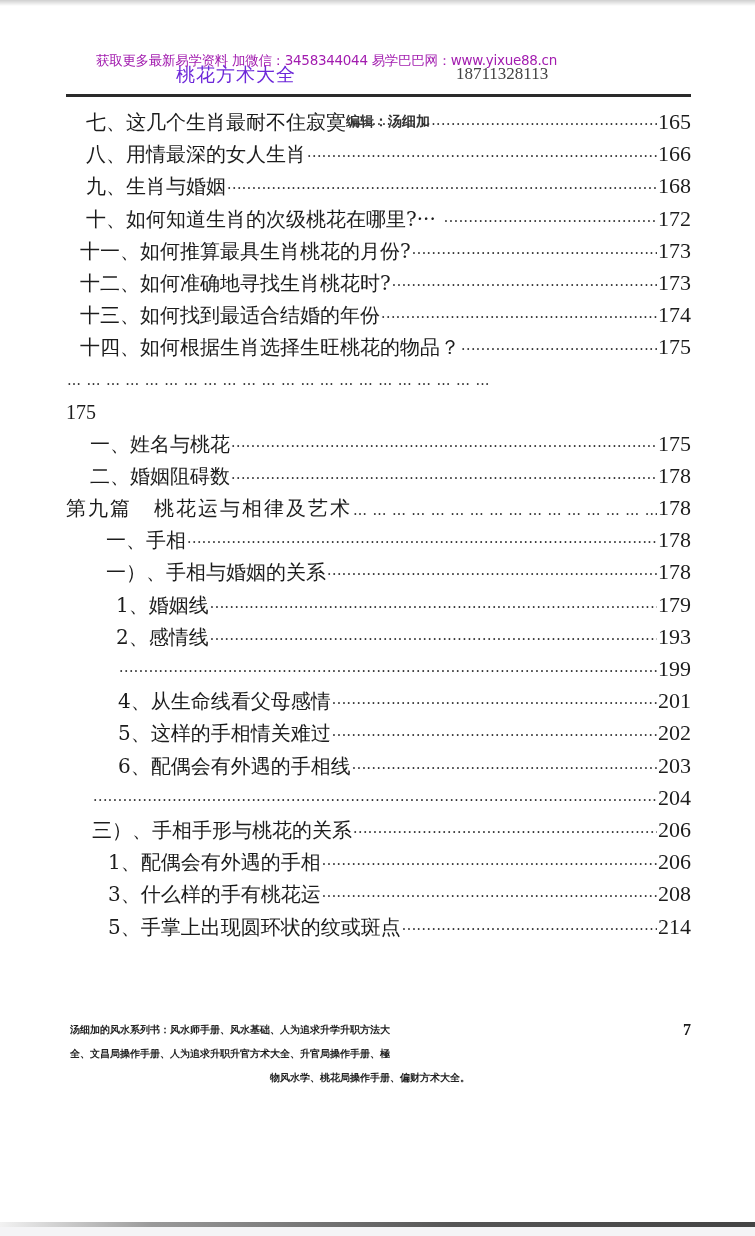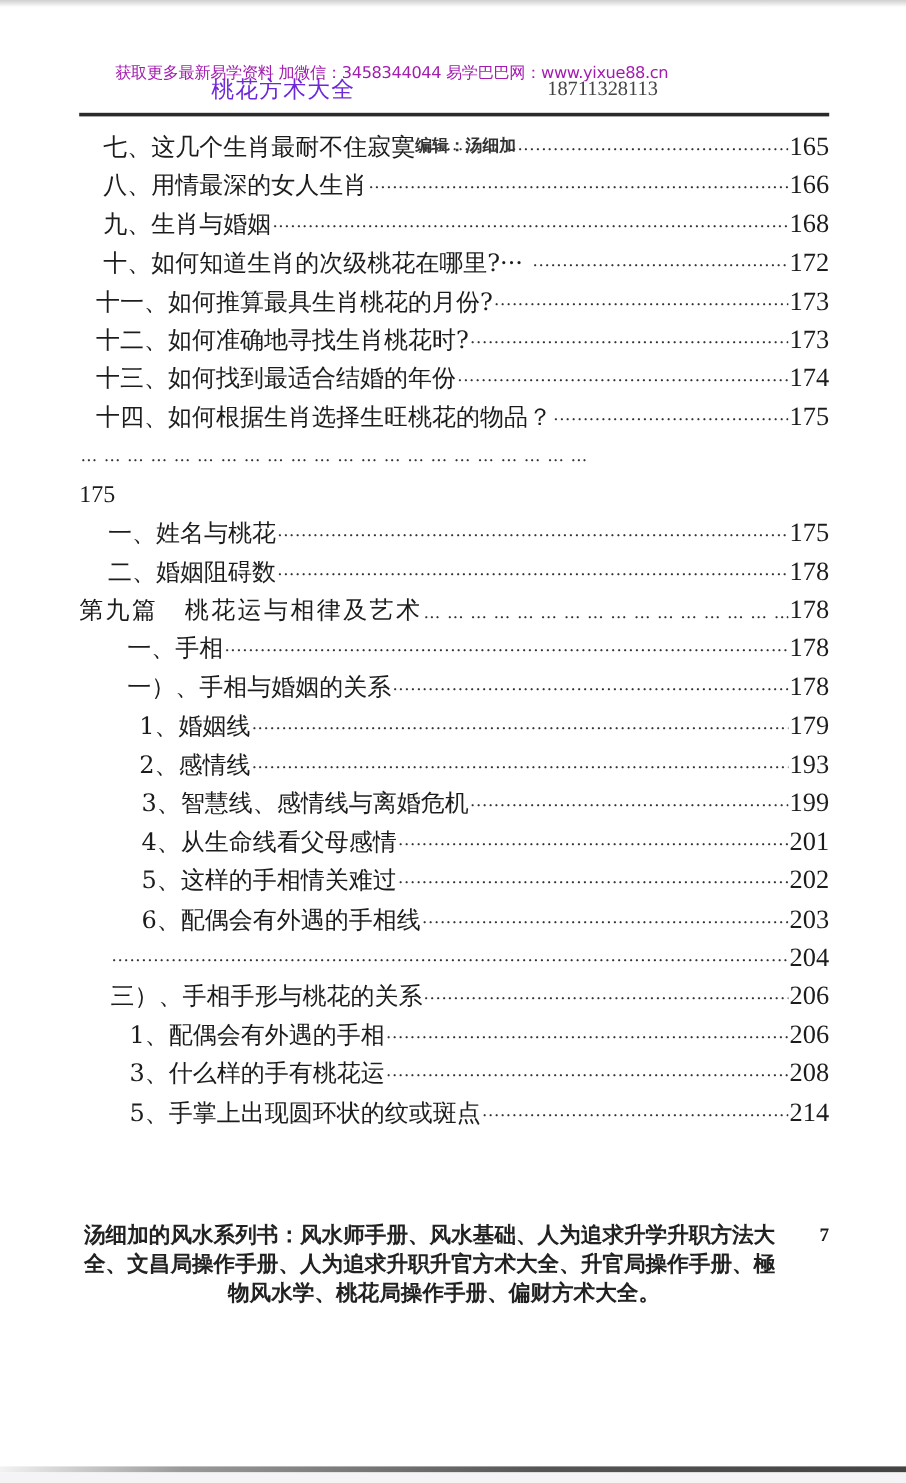--- a/index.html
+++ b/index.html
@@ -62,21 +62,21 @@
     .toc-page {
       flex: 0 0 auto; font-family: "Liberation Serif", serif; font-size: 22px;
     }
     .toc-row.part .toc-title { letter-spacing: 2px; }
     .wrap-page {
       height: 32px; line-height: 32px;
       font-family: "Liberation Serif", serif; font-size: 20px;
     }
     .footer {
       position: absolute; left: 70px; top: 1018px; width: 600px;
-      font-size: 18px; line-height: 24px; color: #222; font-weight: bold;
+      font-size: 10px; line-height: 24px; color: #222; font-weight: bold;
     }
     .footer-line { white-space: nowrap; }
     .footer-line.center { text-align: center; }
     .page-number {
       position: absolute; left: 683px; top: 1018px;
       font-family: "Liberation Serif", serif; font-size: 16px; font-weight: bold;
       line-height: 24px;
     }
     .bottom-edge {
       position: absolute; left: 0; top: 1222px; width: 755px; height: 5px;
@@ -177,21 +177,20 @@
     <span class="toc-title">1、婚姻线 </span>
     <span class="toc-dots"></span>
     <span class="toc-page">179</span>
   </div>
   <div class="toc-row" style="padding-left:50px">
     <span class="toc-title">2、感情线 </span>
     <span class="toc-dots"></span>
     <span class="toc-page">193</span>
   </div>
   <div class="toc-row" style="padding-left:52px">
-    <span class="toc-title">3、智慧线、感情线与离婚危机 </span>
     <span class="toc-dots"></span>
     <span class="toc-page">199</span>
   </div>
   <div class="toc-row" style="padding-left:52px">
     <span class="toc-title">4、从生命线看父母感情 </span>
     <span class="toc-dots"></span>
     <span class="toc-page">201</span>
   </div>
   <div class="toc-row" style="padding-left:52px">
     <span class="toc-title">5、这样的手相情关难过 </span>

